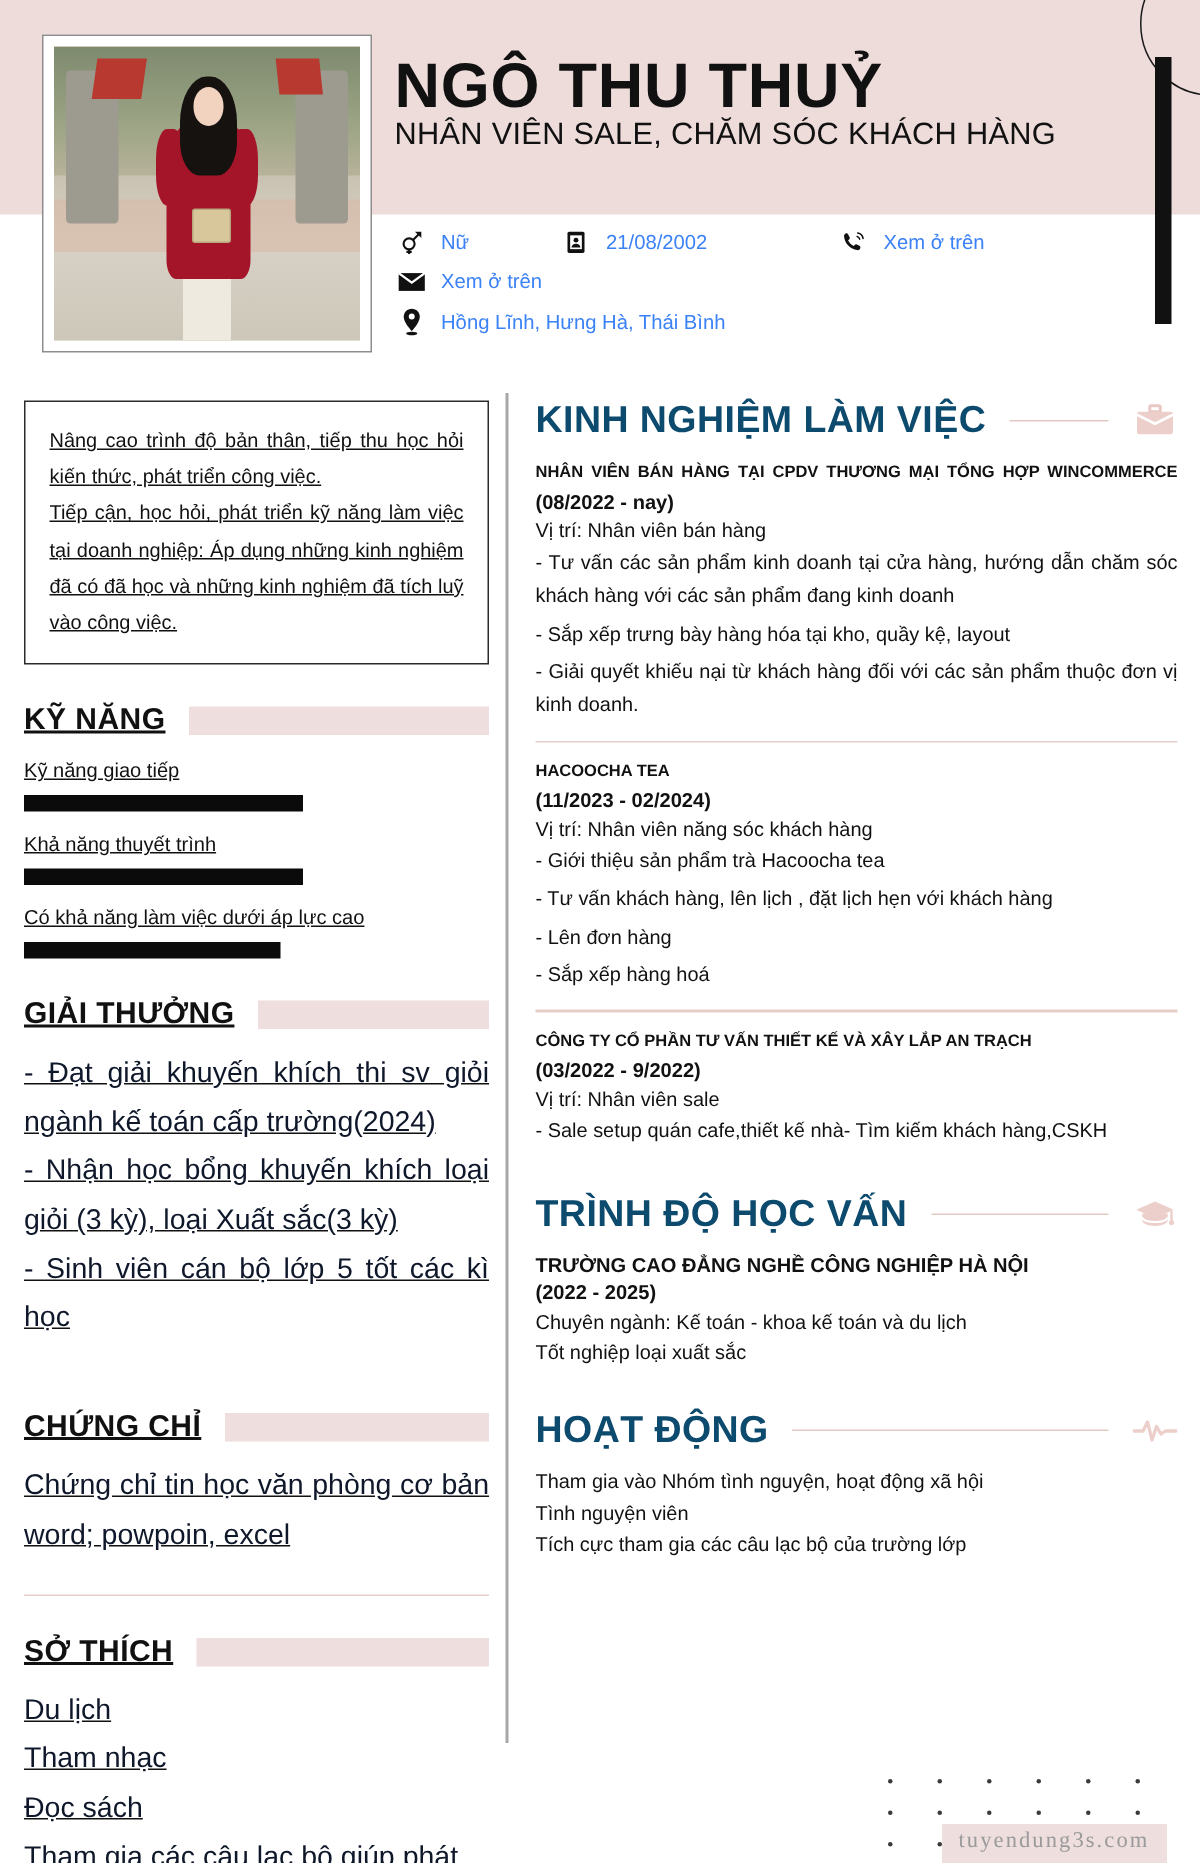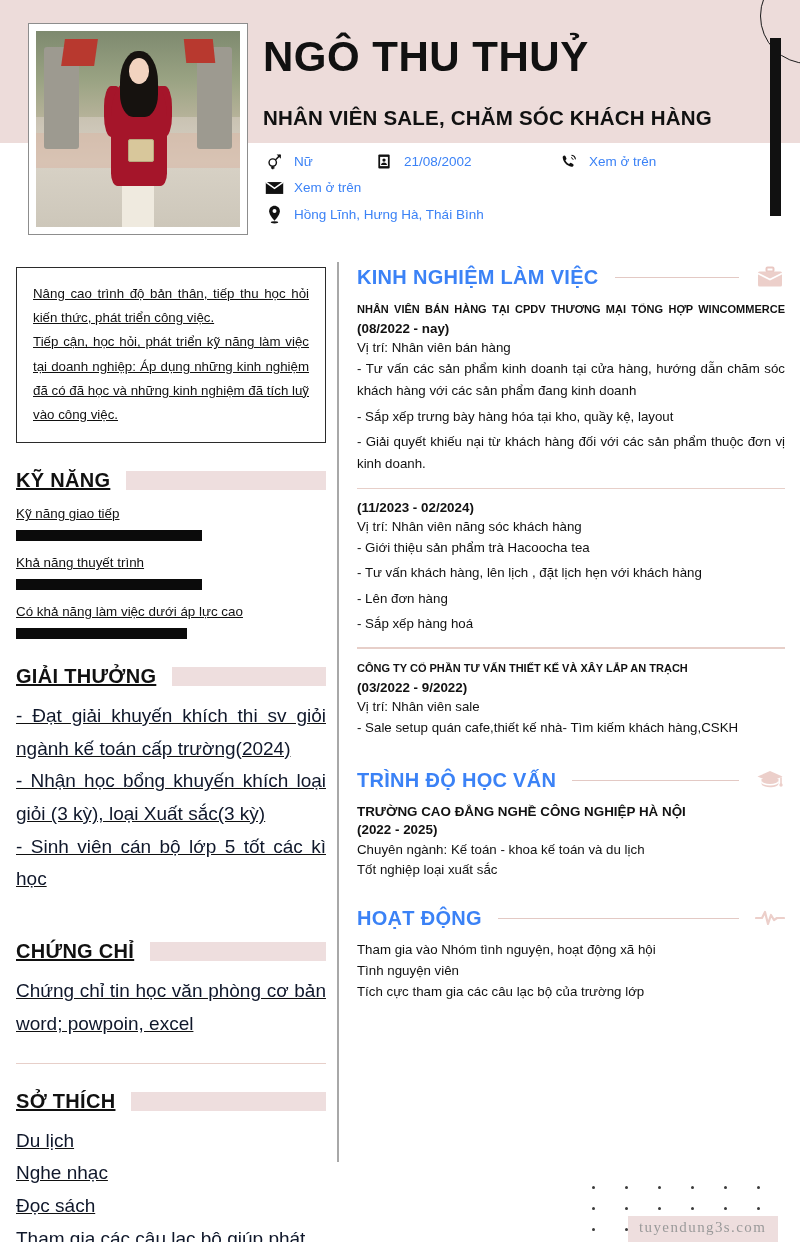--- a/index.html
+++ b/index.html
@@ -66,21 +66,21 @@
   .ph-bag { position:absolute; left:45%; top:55%; width:13%; height:12%;
             background:#d8c79b; border:1px solid #b9a87e; border-radius:2px; }
 
   
   #name-block { position:absolute; left:263px; top:36px; }
   #full-name {
     font-size:42px; font-weight:700; letter-spacing:.5px;
     line-height:1; color:#111;
   }
   #job-title {
-    margin-top:28px; font-size:20.5px; font-weight:700;
+    margin-top:0; font-size:20.5px; font-weight:400;
     letter-spacing:.2px; color:#111;
   }
 
   
   #contact { position:absolute; left:263px; top:153px; width:530px; }
   .c-row { display:flex; align-items:center; margin-bottom:10px; }
   .c-item { display:flex; align-items:center; }
   .c-item .ic { width:22px; display:flex; justify-content:center;
                 align-items:center; margin-right:9px; flex:0 0 22px; }
   .c-item .tx { font-size:13.5px; color:#3b82f6; white-space:nowrap; }
@@ -123,21 +123,21 @@
   .l-body { margin-top:12px; font-size:19px; line-height:1.72; color:#0f172a; }
   .l-body .ln { display:block; }
   .just { text-align:justify; }
 
   .thin-rule { height:1.3px; background:#e7cfc9; margin-top:22px; }
 
   
   .r-sec { margin-bottom:4px; }
   .r-head { display:flex; align-items:center; margin-bottom:12px; }
   .r-head .title {
-    font-size:20px; font-weight:700; letter-spacing:.3px; color:#3b82f6;
+    font-size:25px; font-weight:700; letter-spacing:.3px; color:#0c4a6e;
     white-space:nowrap;
   }
   .r-head .line {
     flex:1 1 auto; height:1.3px; background:#e3c9c4; margin:0 16px;
   }
   .r-head .ricon { width:30px; flex:0 0 30px; display:flex;
                    justify-content:center; align-items:center; }
 
   .job { margin-bottom:4px; }
   .job .j-title {
@@ -321,21 +321,21 @@
     <div class="thin-rule"></div>
   </div>
 
   <div class="l-sec">
     <div class="l-head">
       <span class="title">SỞ THÍCH</span>
       <span class="bar"></span>
     </div>
     <div class="l-body">
       <span class="ln">Du lịch</span>
-      <span class="ln">Nghe nhạc</span>
+      <span class="ln">Tham nhạc</span>
       <span class="ln">Đọc sách</span>
       <span class="ln">Tham gia các câu lạc bộ giúp phát triển tư duy, kỹ năng bản thân</span>
     </div>
   </div>
 
 </div>
 
 <div id="right-col">
 
   <div class="r-sec">
@@ -355,20 +355,21 @@
       <div class="j-title jt-just">NHÂN VIÊN BÁN HÀNG TẠI CPDV THƯƠNG MẠI TỔNG HỢP  WINCOMMERCE</div>
       <div class="j-date">(08/2022 - nay)</div>
       <div class="j-pos">Vị trí: Nhân viên bán hàng</div>
       <div class="j-li">- Tư vấn các sản phẩm kinh doanh tại cửa hàng, hướng dẫn chăm sóc khách hàng với các sản phẩm đang kinh doanh</div>
       <div class="j-li">- Sắp xếp trưng bày hàng hóa tại kho, quầy kệ, layout</div>
       <div class="j-li">- Giải quyết khiếu nại từ khách hàng đối với các sản phẩm thuộc đơn vị kinh doanh.</div>
     </div>
     <div class="job-rule"></div>
 
     <div class="job">
+      <div class="j-title">HACOOCHA TEA</div>
       <div class="j-date">(11/2023 - 02/2024)</div>
       <div class="j-pos">Vị trí: Nhân viên năng sóc khách hàng</div>
       <div class="j-li">- Giới thiệu sản phẩm trà Hacoocha tea</div>
       <div class="j-li">- Tư vấn khách hàng, lên lịch , đặt lịch hẹn với khách hàng</div>
       <div class="j-li">- Lên đơn hàng</div>
       <div class="j-li">- Sắp xếp hàng hoá</div>
     </div>
     <div class="job-rule"></div>
 
     <div class="job">

